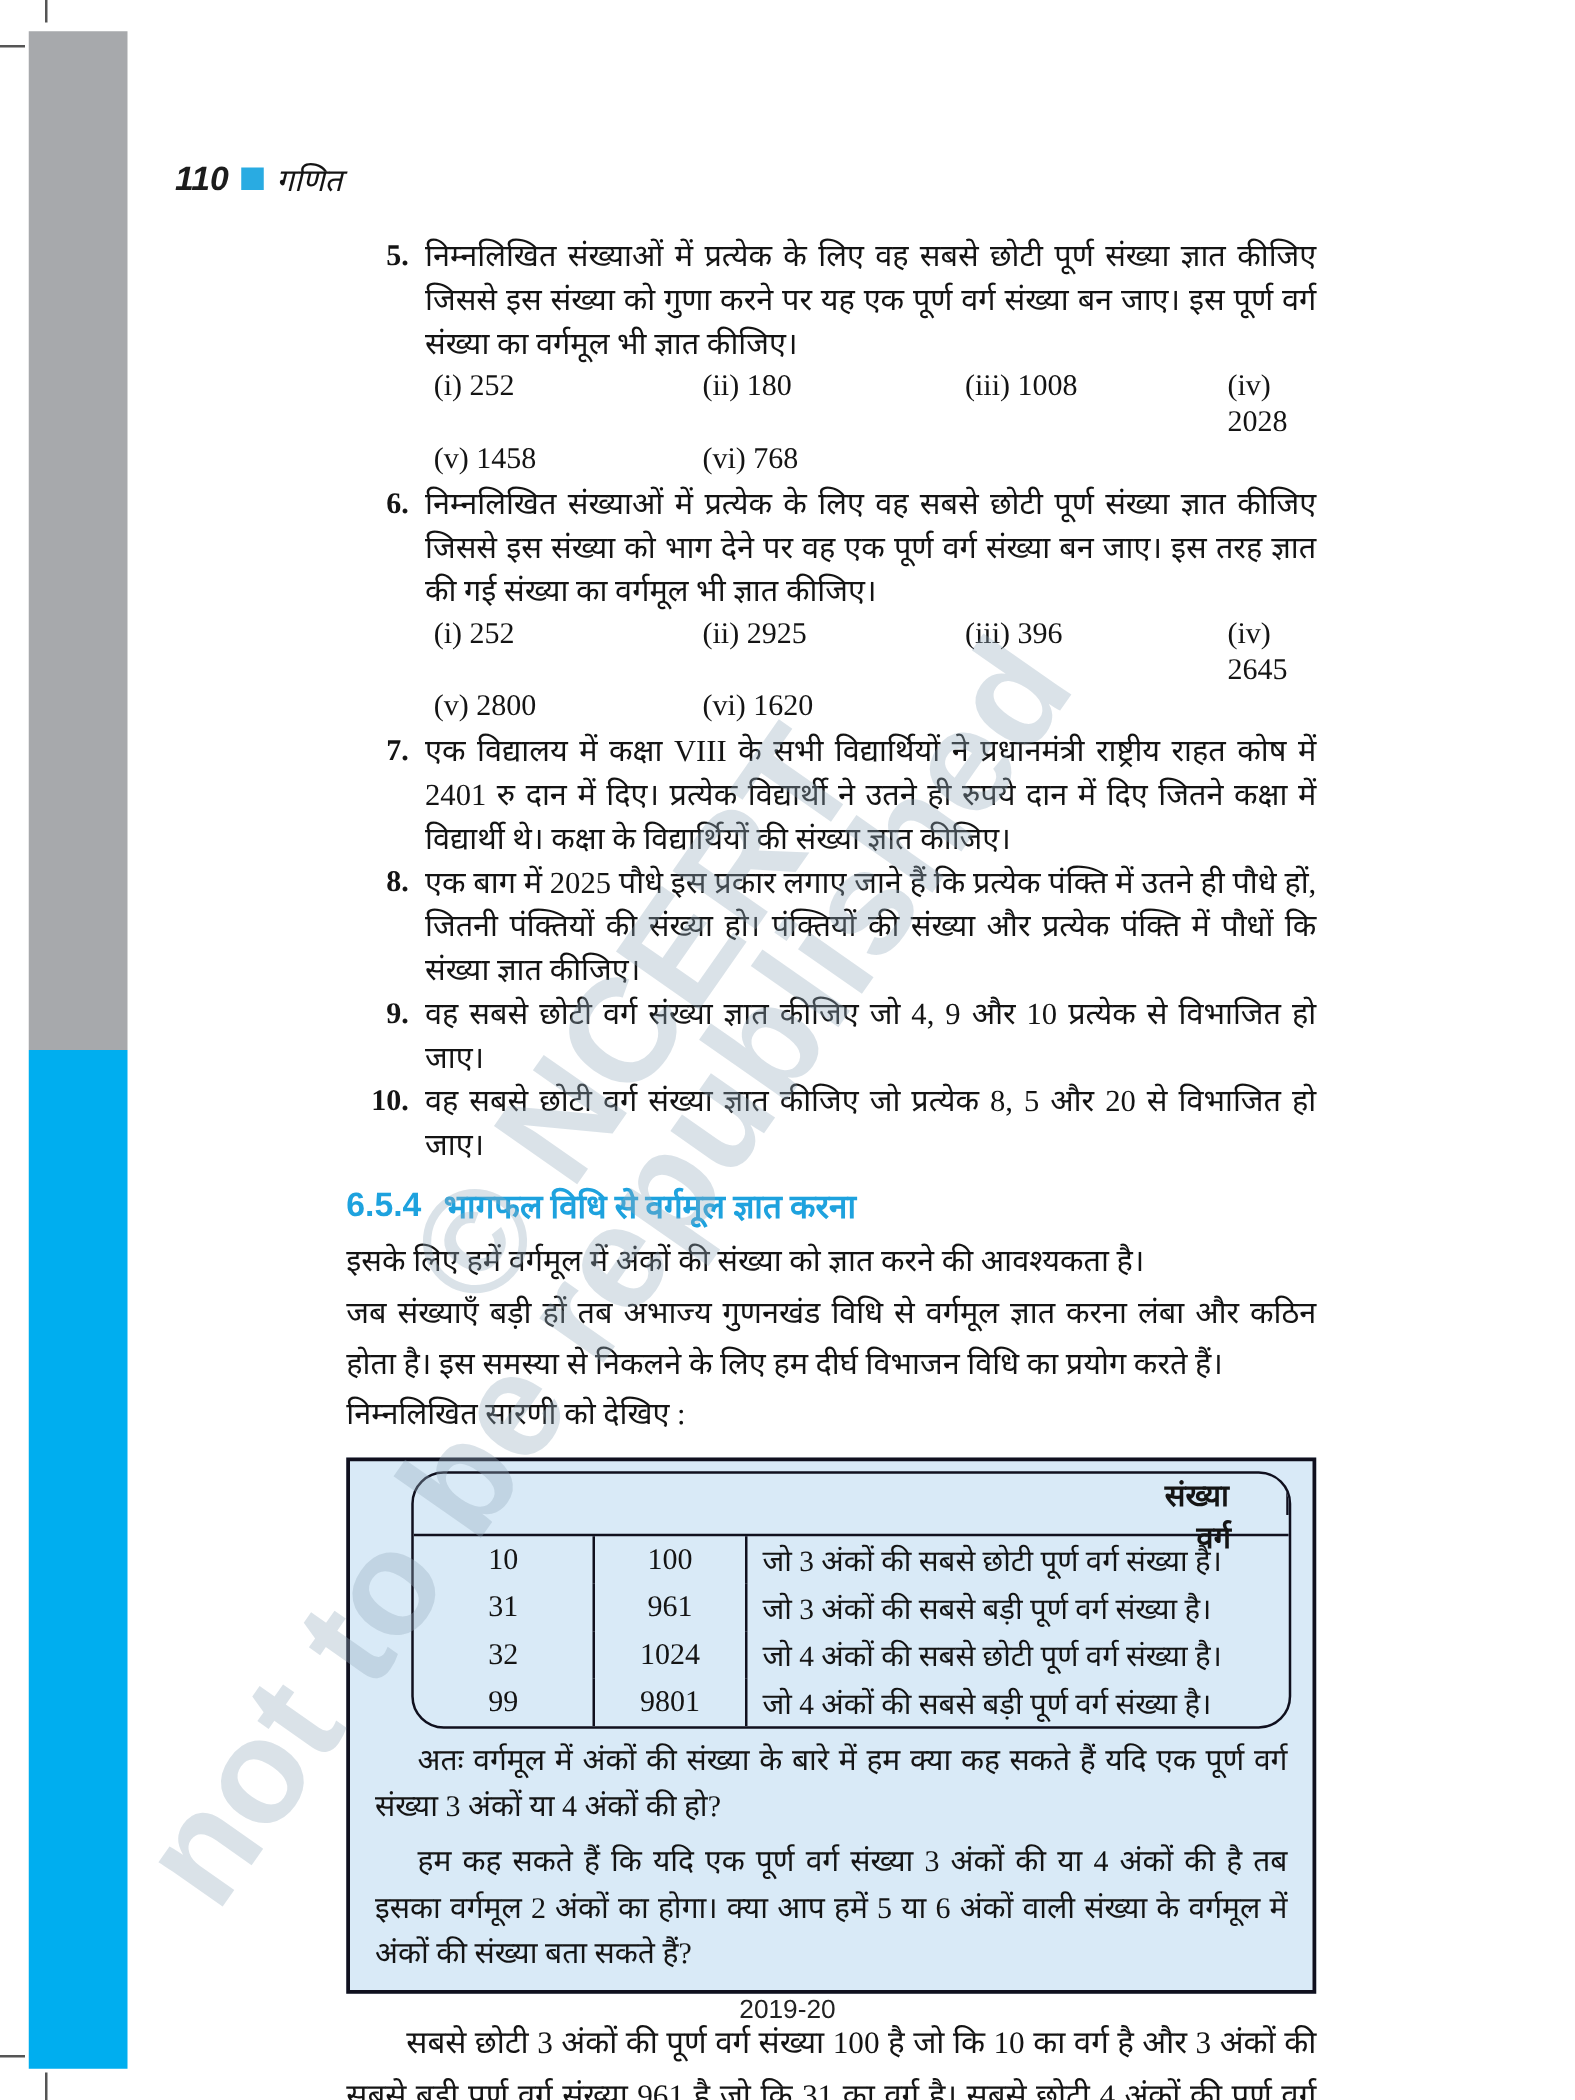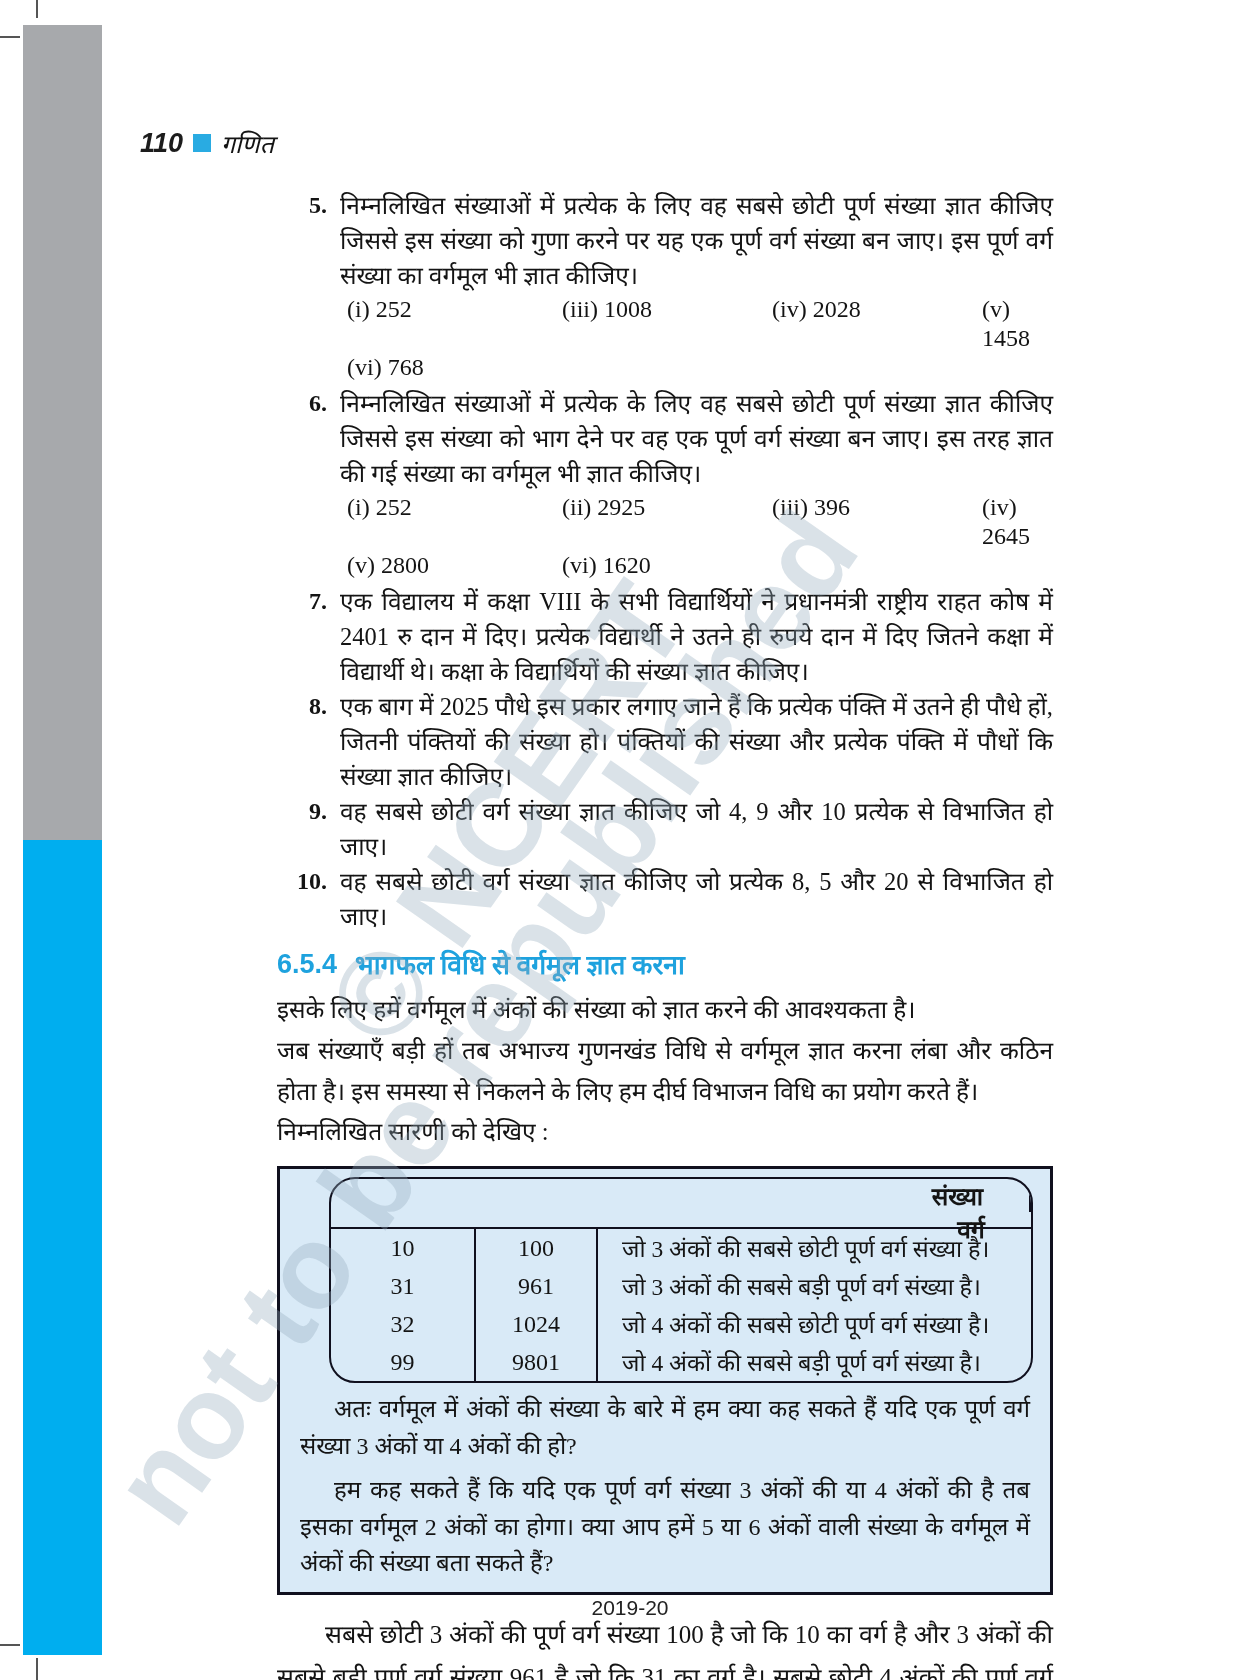--- a/index.html
+++ b/index.html
@@ -36,21 +36,21 @@
   .para.tight { line-height:40px; }
   
   .box { margin-top:14px; background:#D9EAF7; border:3px solid #10101e; padding:8px 16px 10px; }
   .ptable { width:700px; margin-left:33px; border:2.5px solid #10101e; border-radius:26px; overflow:hidden; }
   .t-head { display:flex; align-items:flex-end; height:48px; border-bottom:2px solid #10101e;flex-direction:column; }
   .t-row  { display:flex; align-items:stretch; height:38px; }
   .cell { display:flex; align-items:center; justify-content:center; font-size:24px; }
   .c1 { width:143px; border-right:2px solid #10101e; }
   .c2 { width:120px; }
   .t-row .c2 { border-right:2px solid #10101e; }
-  .c3 { flex:1; justify-content:flex-start; padding-left:24px; font-size:23.5px; }
+  .c3 { flex:1; justify-content:flex-start; padding-left:12px; font-size:23.5px; }
   .t-head .cell { font-weight:bold; font-size:24.5px; }
   .boxp { font-size:24px; line-height:36.5px; text-align:justify; margin:8px 4px 0; text-indent:34px; }
   .closing { margin-top:18px; font-size:25px; line-height:43px; text-align:justify; text-indent:48px; }
   
   .footer { position:absolute; left:0; top:1596px; width:100%; text-align:center;
             font-family:"Liberation Sans",sans-serif; font-size:21px; color:#222; z-index:1; }
   
   .wm { position:absolute; z-index:2; pointer-events:none; white-space:nowrap;
         font-family:"Liberation Sans",sans-serif; font-weight:bold;
         color:rgba(150,172,188,0.35); transform-origin:left top; }
@@ -77,20 +77,21 @@
   </div>
 
   <div class="content">
 
     <div class="q">
       <div class="qnum">5.</div>
       <div class="qtext">निम्नलिखित संख्याओं में प्रत्येक के लिए वह सबसे छोटी पूर्ण संख्या ज्ञात कीजिए जिससे इस संख्या को गुणा करने पर यह एक पूर्ण वर्ग संख्या बन जाए। इस पूर्ण वर्ग संख्या का वर्गमूल भी ज्ञात कीजिए।</div>
     </div>
     <div class="opts">
       <span>(i) 252</span>
+      <span>(ii) 180</span>
       <span>(iii) 1008</span>
       <span>(iv) 2028</span>
       <span>(v) 1458</span>
       <span>(vi) 768</span>
     </div>
 
     <div class="q">
       <div class="qnum">6.</div>
       <div class="qtext">निम्नलिखित संख्याओं में प्रत्येक के लिए वह सबसे छोटी पूर्ण संख्या ज्ञात कीजिए जिससे इस संख्या को भाग देने पर वह एक पूर्ण वर्ग संख्या बन जाए। इस तरह ज्ञात की गई संख्या का वर्गमूल भी ज्ञात कीजिए।</div>
     </div>

